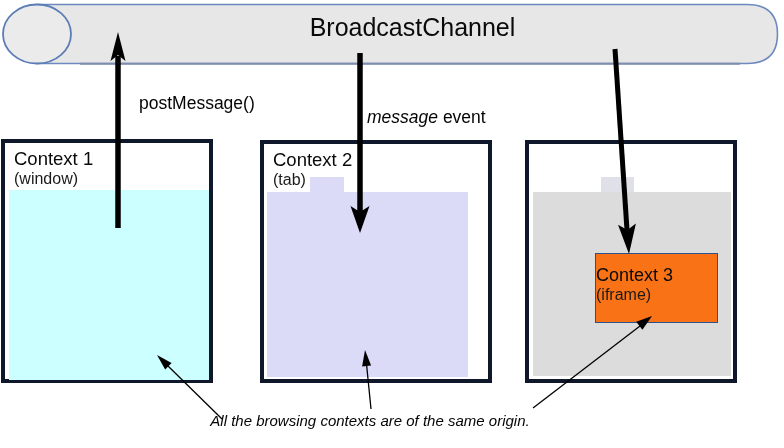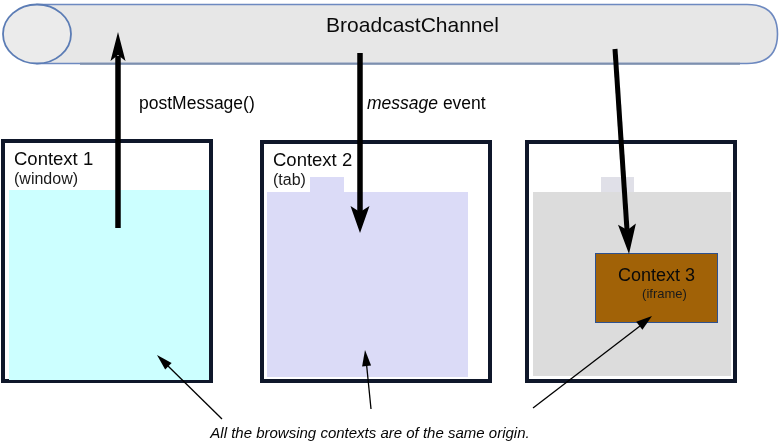--- a/index.html
+++ b/index.html
@@ -5,51 +5,51 @@
   html,body{margin:0;padding:0;background:#fff;}
   .canvas{
     position:relative;width:784px;height:448px;background:#ffffff;
     font-family:"Liberation Sans", sans-serif;color:#000;overflow:hidden;
   }
   .abs{position:absolute;}
   svg{display:block;}
   
   .channel-title{
     left:240px;top:13px;width:345px;text-align:center;
-    font-size:21px;letter-spacing:0px;color:#0a0a0a;
+    font-size:25px;letter-spacing:0px;color:#0a0a0a;
   }
   
   .lbl{font-size:17.5px;color:#050505;white-space:nowrap;}
   .lbl-post{left:139px;top:93px;text-align:center;}
-  .lbl-msg{left:367px;top:93px;}
+  .lbl-msg{left:367px;top:107px;}
   .lbl-msg .em{font-style:italic;}
   
   .ctx{
     position:absolute;box-sizing:border-box;border:4px solid #0f172a;background:#fff;
   }
   .ctx-head{position:absolute;left:9px;top:6px;line-height:1.12;}
   .ctx-title{font-size:18.5px;color:#0a0a0a;}
   .ctx-sub{font-size:16px;color:#1a1a1a;}
   .ctx1{left:1px;top:139px;width:212px;height:244px;}
   .ctx1 .inner{position:absolute;left:4px;top:47px;width:200px;height:190px;background:#ccffff;}
   .ctx2{left:260px;top:140px;width:232px;height:243px;}
   .ctx2 .tab{position:absolute;left:46px;top:33px;width:34px;height:16px;background:#dbdbf7;}
   .ctx2 .inner{position:absolute;left:3px;top:48px;width:201px;height:185px;background:#dbdbf7;}
   .ctx3{left:525px;top:140px;width:212px;height:243px;}
   .ctx3 .tab{position:absolute;left:72px;top:33px;width:33px;height:16px;background:#e0e0e8;}
   .ctx3 .inner{position:absolute;left:4px;top:48px;width:198px;height:184px;background:#dcdcdc;}
   .iframe-box{
     position:absolute;left:66px;top:109px;width:123px;height:70px;box-sizing:border-box;
-    border:1.5px solid #2d5190;background:#a16207;text-align:center;padding-top:11px;
+    border:1.5px solid #2d5190;background:#f97316;text-align:left;padding-top:11px;
   }
   .iframe-box .ctx-title{font-size:18px;}
-  .iframe-box .ctx-sub{font-size:13px;padding-left:16px;}
+  .iframe-box .ctx-sub{font-size:16px;}
   
   .annotation{
-    left:150px;top:424px;width:440px;text-align:center;
+    left:150px;top:412px;width:440px;text-align:center;
     font-style:italic;font-size:15px;color:#050505;
   }
   .overlay{left:0;top:0;pointer-events:none;}
 </style>
 </head>
 <body>
 
 <div class="canvas">
 
   <svg class="abs" style="left:0;top:0" width="784" height="72" viewBox="0 0 784 72">

